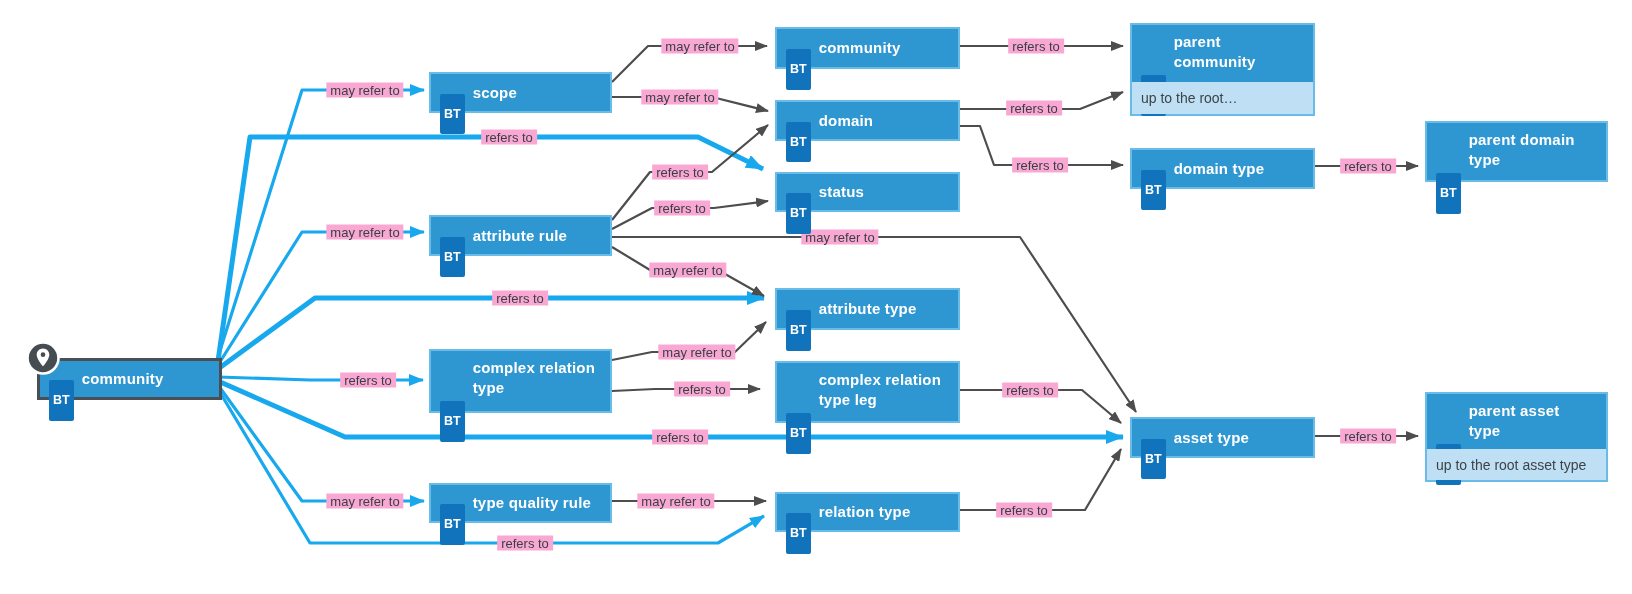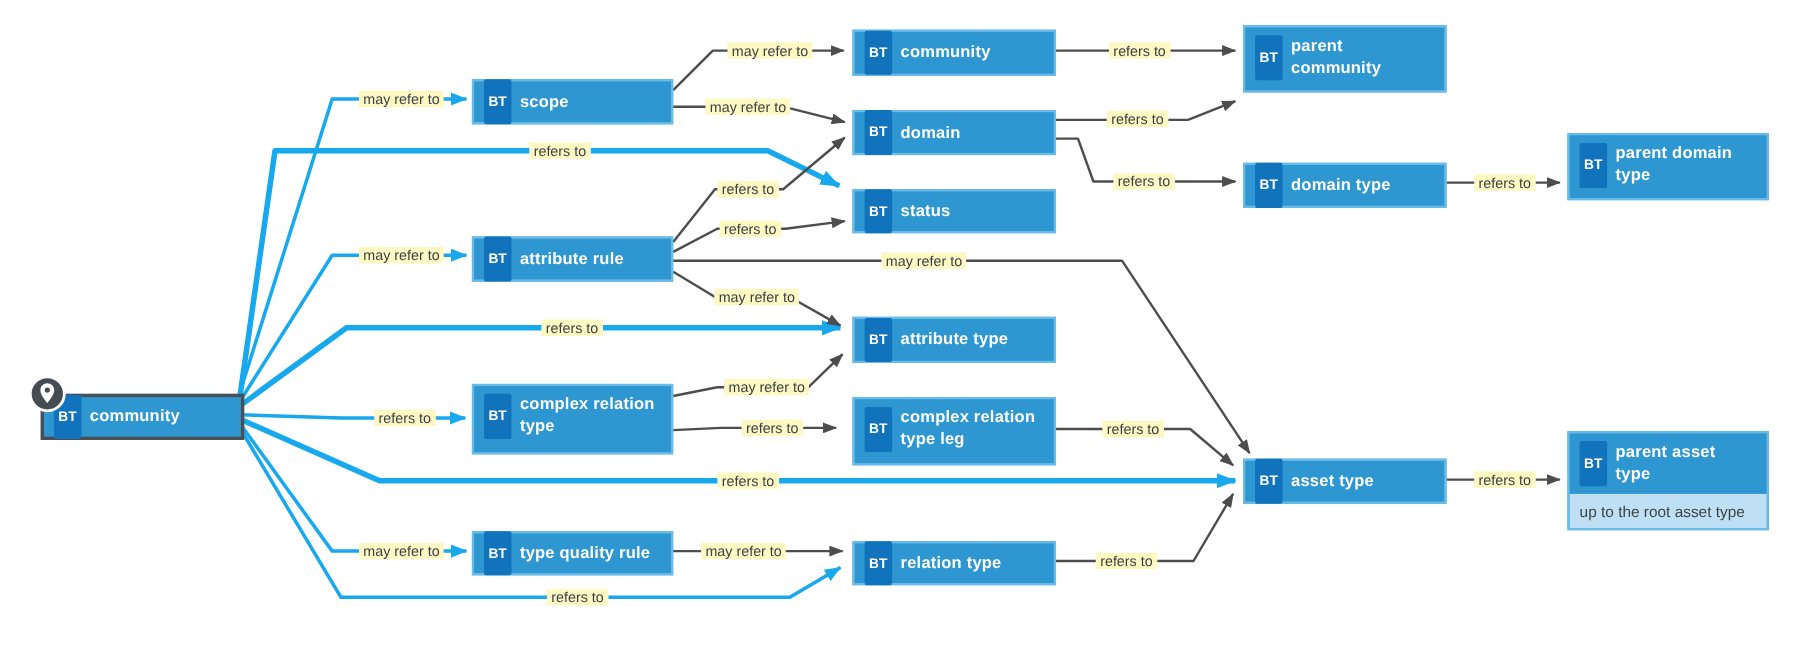--- a/index.html
+++ b/index.html
@@ -1,28 +1,28 @@
 <!DOCTYPE html>
 <html><head>
 <meta charset="utf-8">
 <style>
   html,body{margin:0;padding:0;background:#ffffff;}
   #canvas{position:relative;width:1632px;height:594px;background:#ffffff;
           font-family:"Liberation Sans",sans-serif;overflow:hidden;}
   #edges-svg{position:absolute;left:0;top:0;width:1632px;height:594px;z-index:1;}
   #edge-labels .edge-label{
-      position:absolute;transform:translate(-50%,-50%);background:#fef9c3;
+      position:absolute;transform:translate(-50%,-50%);background:#f9a8d4;
       padding:0 4px;font-size:13px;color:#3a3f44;white-space:nowrap;z-index:2;}
   .node{position:absolute;box-sizing:border-box;border:2px solid #69bce8;
         background:#2e96d1;z-index:3;display:flex;flex-direction:column;cursor:pointer;}
   .node.selected{border:3px solid #494f55;}
   .node-title{display:flex;align-items:center;gap:8px;padding:0 9px;box-sizing:border-box;}
   .node.two-line .node-title{align-items:flex-start;padding-top:7px;}
   .badge{background:#1173bb;color:#ffffff;font-weight:bold;font-size:12.5px;
-         line-height:1.35;padding:12px 4px;border-radius:2px;flex:0 0 auto;}
+         line-height:1.35;padding:12px 4px;border-radius:2px;flex:0 0 auto;margin-top:43px;}
   .node-label{color:#ffffff;font-weight:bold;font-size:15px;line-height:1.3;
               letter-spacing:.2px;white-space:pre-line;}
   .node-sub{background:#bfe0f4;color:#3c4349;font-size:14px;padding:0 9px;
             display:flex;align-items:center;box-sizing:border-box;}
   .pin{position:absolute;left:-16px;top:-22px;width:38px;height:38px;z-index:4;}
 </style>
 </head>
 <body>
 
 <div id="canvas">
@@ -161,20 +161,21 @@
           <span class="badge">BT</span>
           <span class="node-label">relation type</span>
         </div>
       </div>
       <div class="node two-line" style="left: 1130px; top: 23px; width: 185px;">
         <div class="node-title" style="height: 57px;">
           <span class="badge">BT</span>
           <span class="node-label">parent
 community</span>
         </div>
+        <div class="node-sub" style="height: 32px;">up to the root…</div>
       </div>
       <div class="node" style="left: 1130px; top: 148px; width: 185px;">
         <div class="node-title" style="height: 37px;">
           <span class="badge">BT</span>
           <span class="node-label">domain type</span>
         </div>
       </div>
       <div class="node" style="left: 1130px; top: 417px; width: 185px;">
         <div class="node-title" style="height: 37px;">
           <span class="badge">BT</span>

